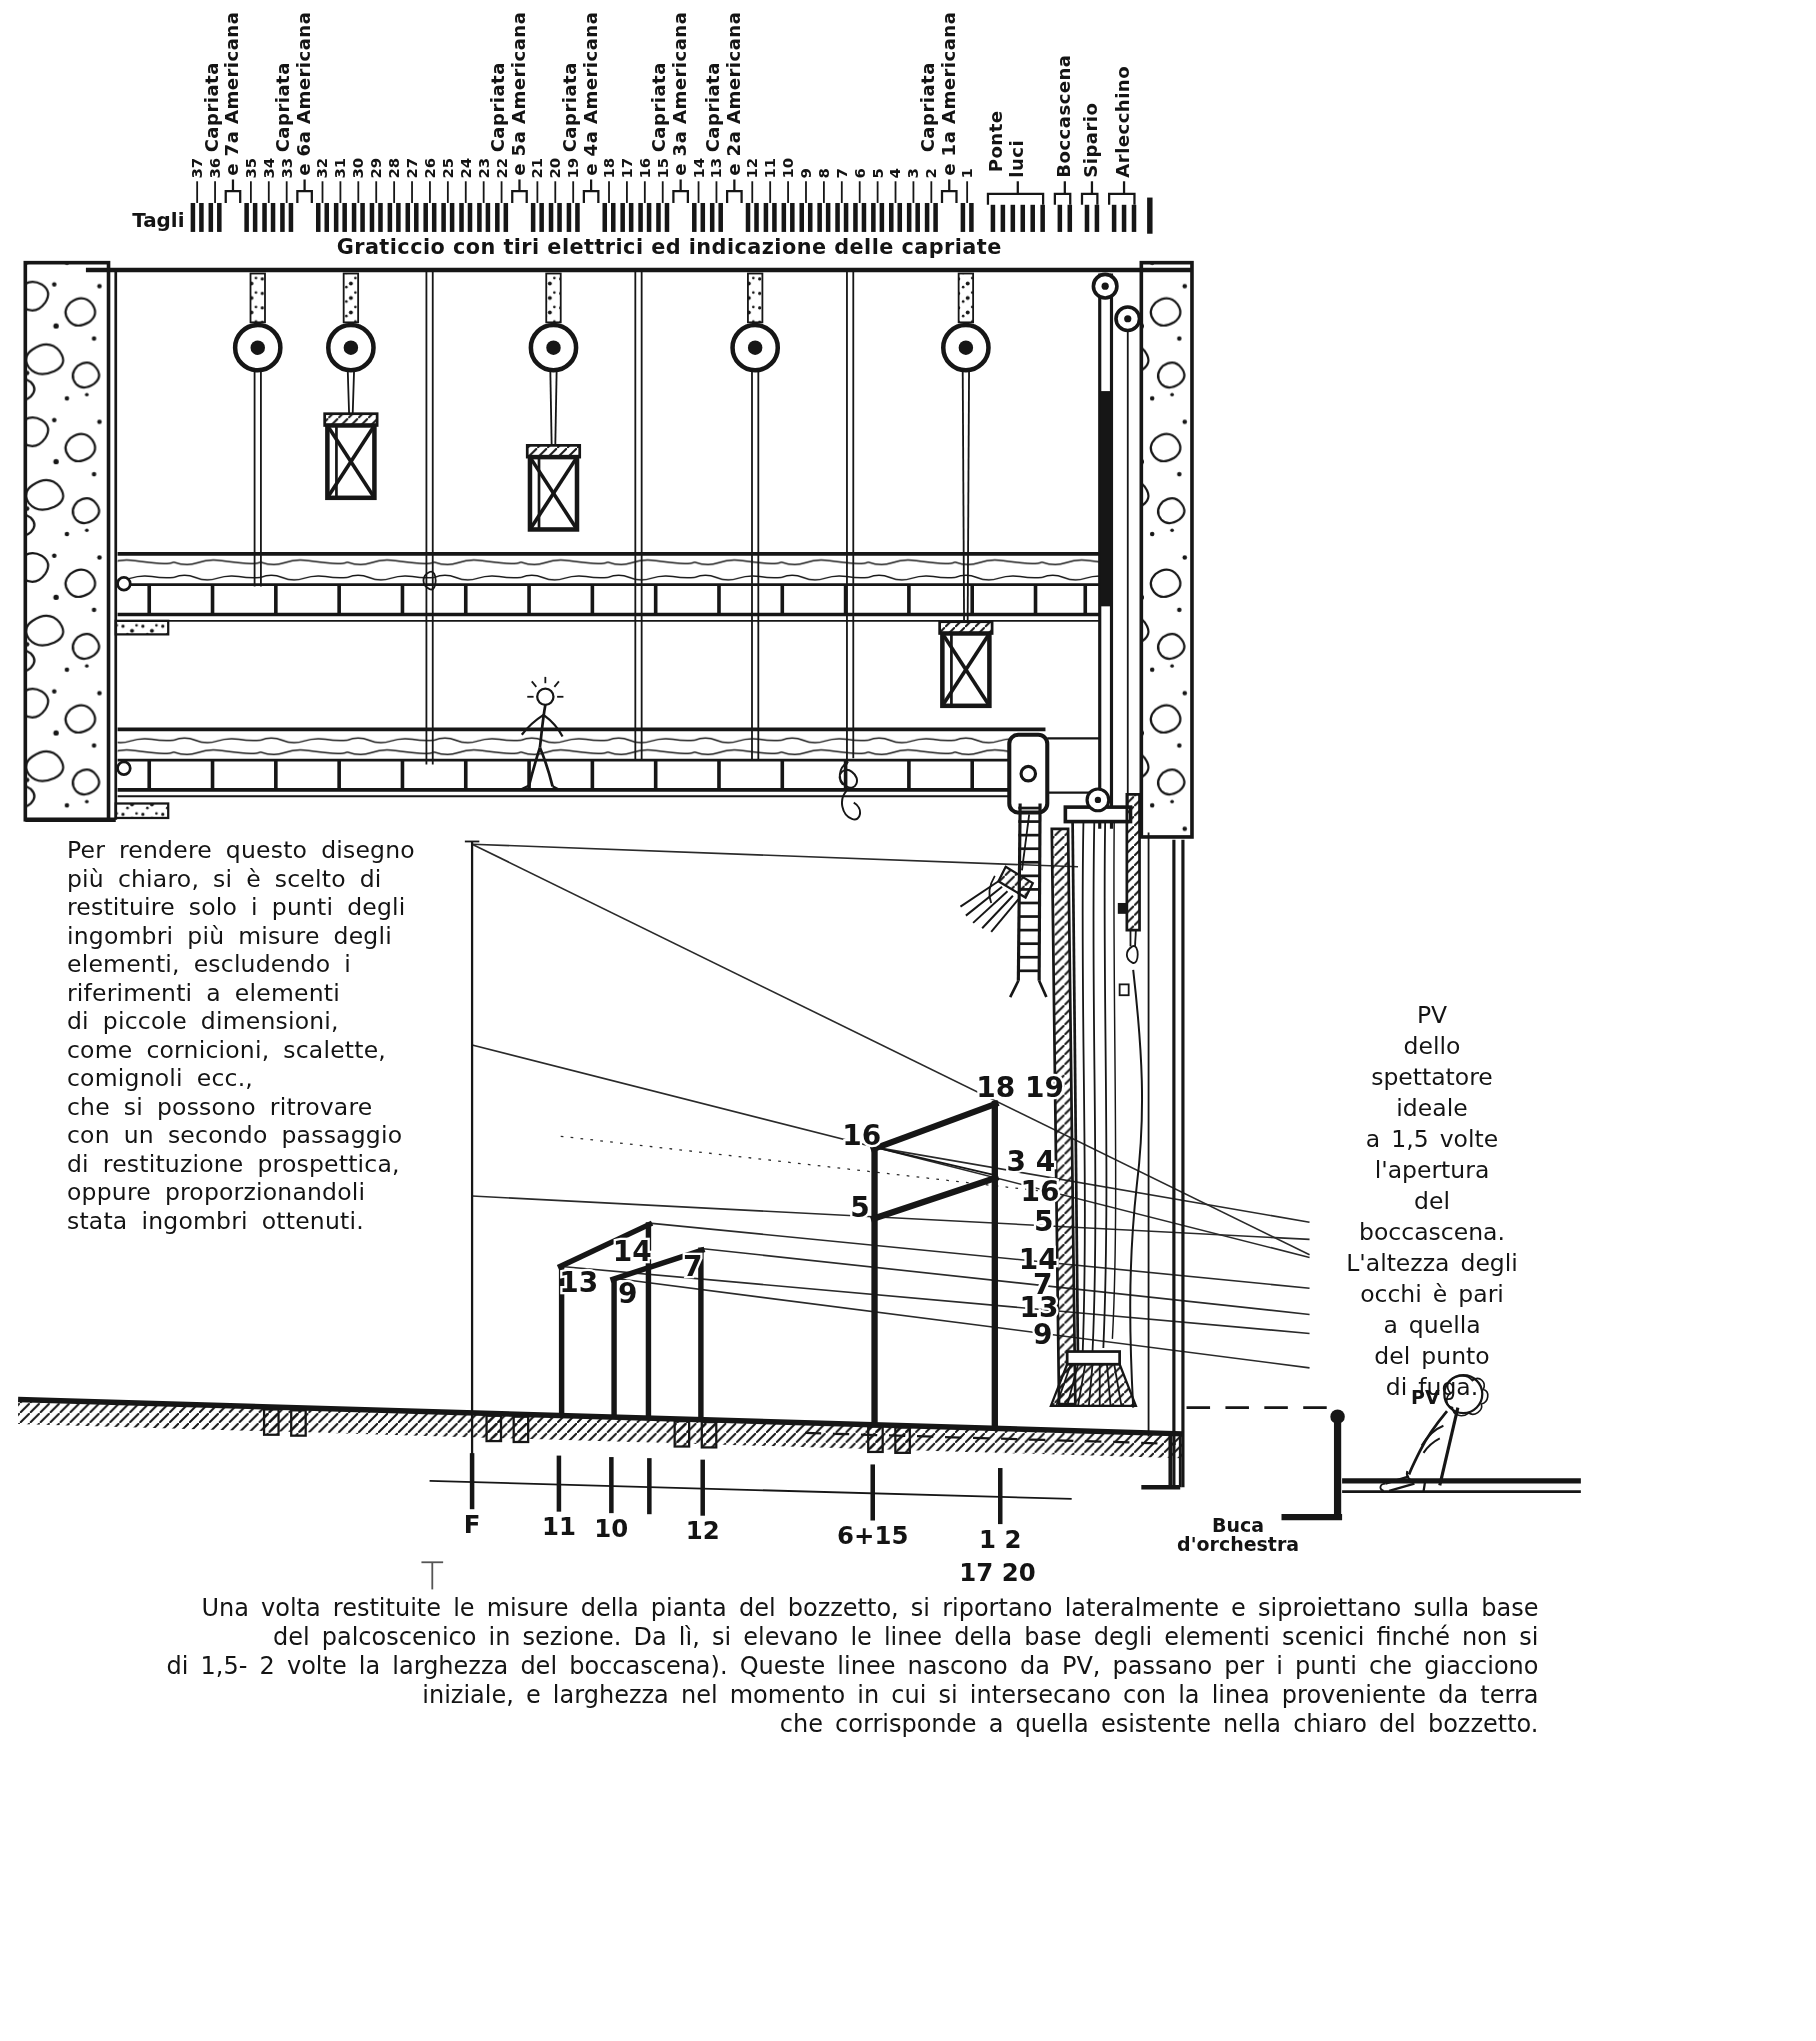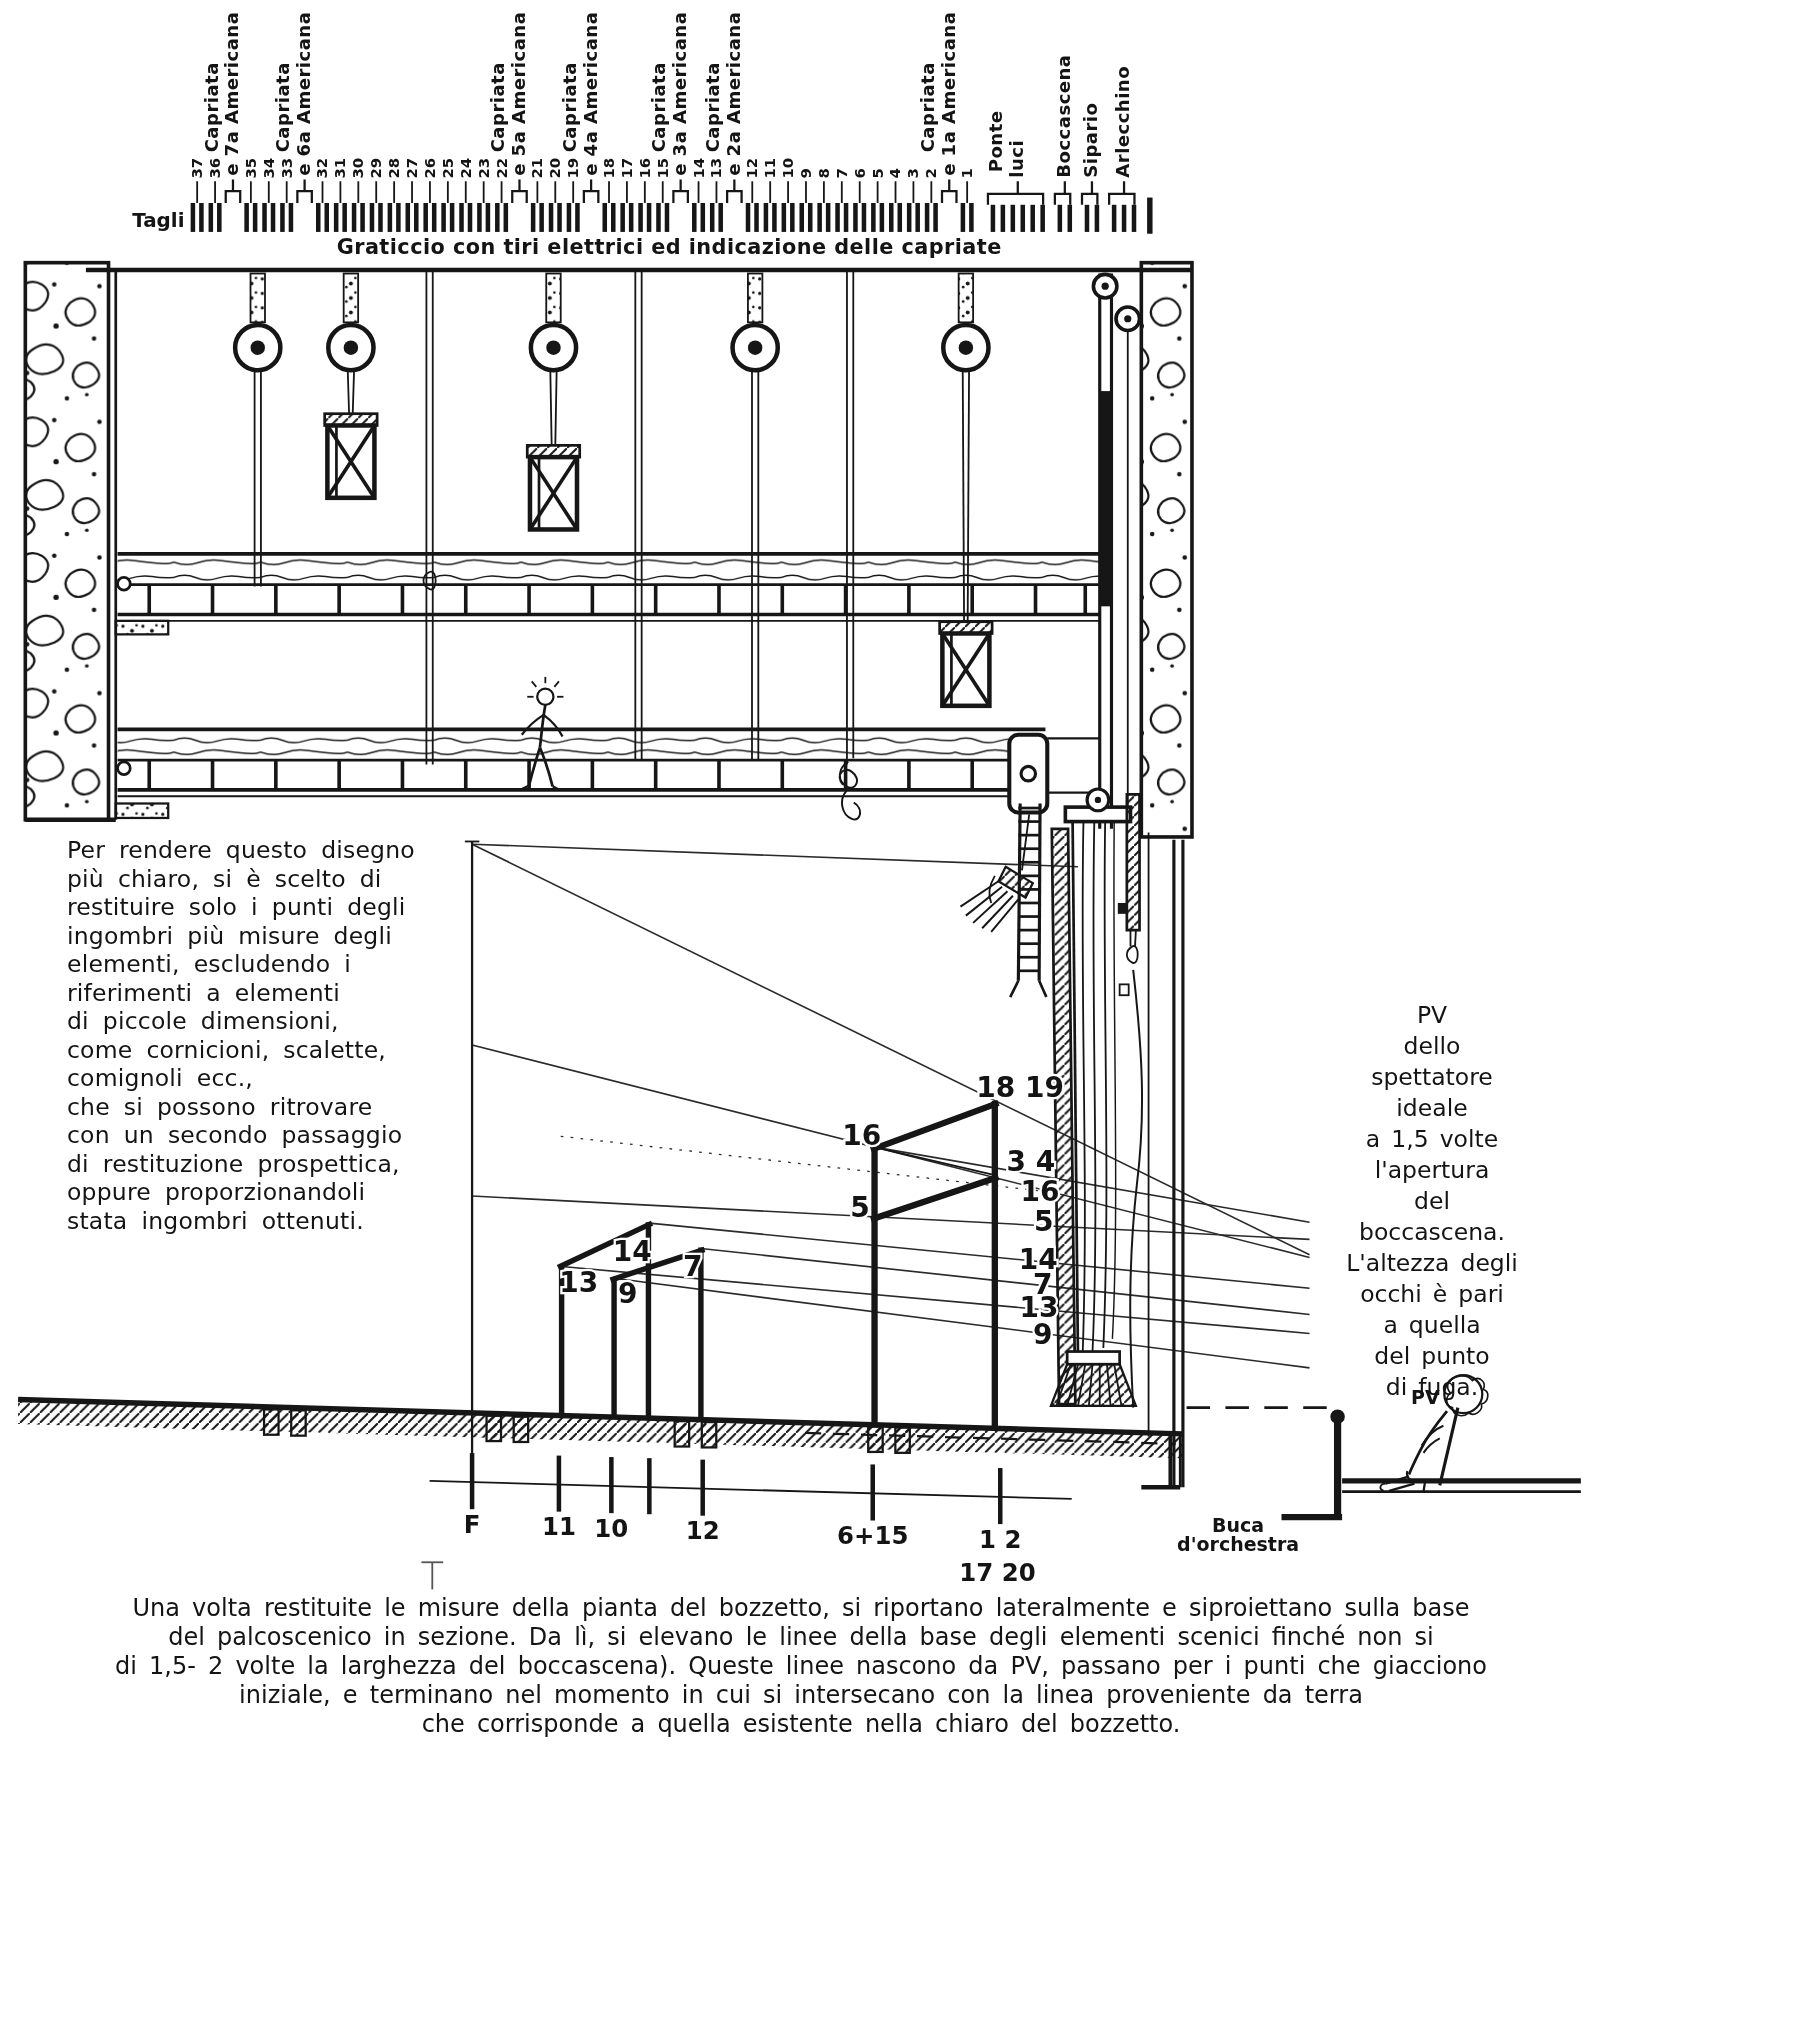--- a/index.html
+++ b/index.html
@@ -3,21 +3,21 @@
 <meta charset="utf-8">
 <style>
   html,body{margin:0;padding:0;background:#e8e8e8;}
   .page{position:relative;width:1816px;height:2042px;background:#fff;overflow:hidden;
         font-family:"DejaVu Sans",sans-serif;color:#141414;}
   svg{position:absolute;top:0;left:0;}
   svg text{font-family:"DejaVu Sans",sans-serif;fill:#141414;}
   .note{position:absolute;margin-left:40px;}
   .left-note{left:27px;top:836px;width:398px;font-size:23.5px;line-height:28.5px;word-spacing:6.3px;letter-spacing:0.2px;}
   .right-note{left:1238px;top:1000px;width:308px;font-size:23.5px;line-height:31px;text-align:center;word-spacing:3.6px;}
-  .bottom-note{left:23.5px;top:1594px;width:1475px;font-size:24px;line-height:29px;text-align:center;word-spacing:4.5px;}
+  .bottom-note{left:23.5px;top:1594px;width:1475px;font-size:24px;line-height:29px;text-align:right;word-spacing:4.5px;}
   .ln{white-space:nowrap;}
   .right-note .ln,.bottom-note .ln{white-space:normal;}
 </style>
 </head>
 <body>
 
 <div class="page">
 <svg width="1816" height="2042" viewBox="0 0 2008 2257">
   <defs>
     <pattern id="stone" width="120" height="150" patternUnits="userSpaceOnUse">
@@ -632,17 +632,17 @@
       <div class="ln">L'altezza degli</div>
       <div class="ln">occhi è pari</div>
       <div class="ln">a quella</div>
       <div class="ln">del punto</div>
       <div class="ln">di fuga.</div>
     </div>
 <div id="bottom-note" class="note bottom-note">
       <div class="ln">Una volta restituite le misure della pianta del bozzetto, si riportano lateralmente e siproiettano sulla base</div>
       <div class="ln">del palcoscenico in sezione. Da lì, si elevano le linee della base degli elementi scenici finché non si</div>
       <div class="ln">di 1,5- 2 volte la larghezza del boccascena). Queste linee nascono da PV, passano per i punti che giacciono</div>
-      <div class="ln">iniziale, e terminano nel momento in cui si intersecano con la linea proveniente da terra</div>
+      <div class="ln">iniziale, e larghezza nel momento in cui si intersecano con la linea proveniente da terra</div>
       <div class="ln">che corrisponde a quella esistente nella chiaro del bozzetto.</div>
     </div>
 </div>
 
 
 </body></html>

